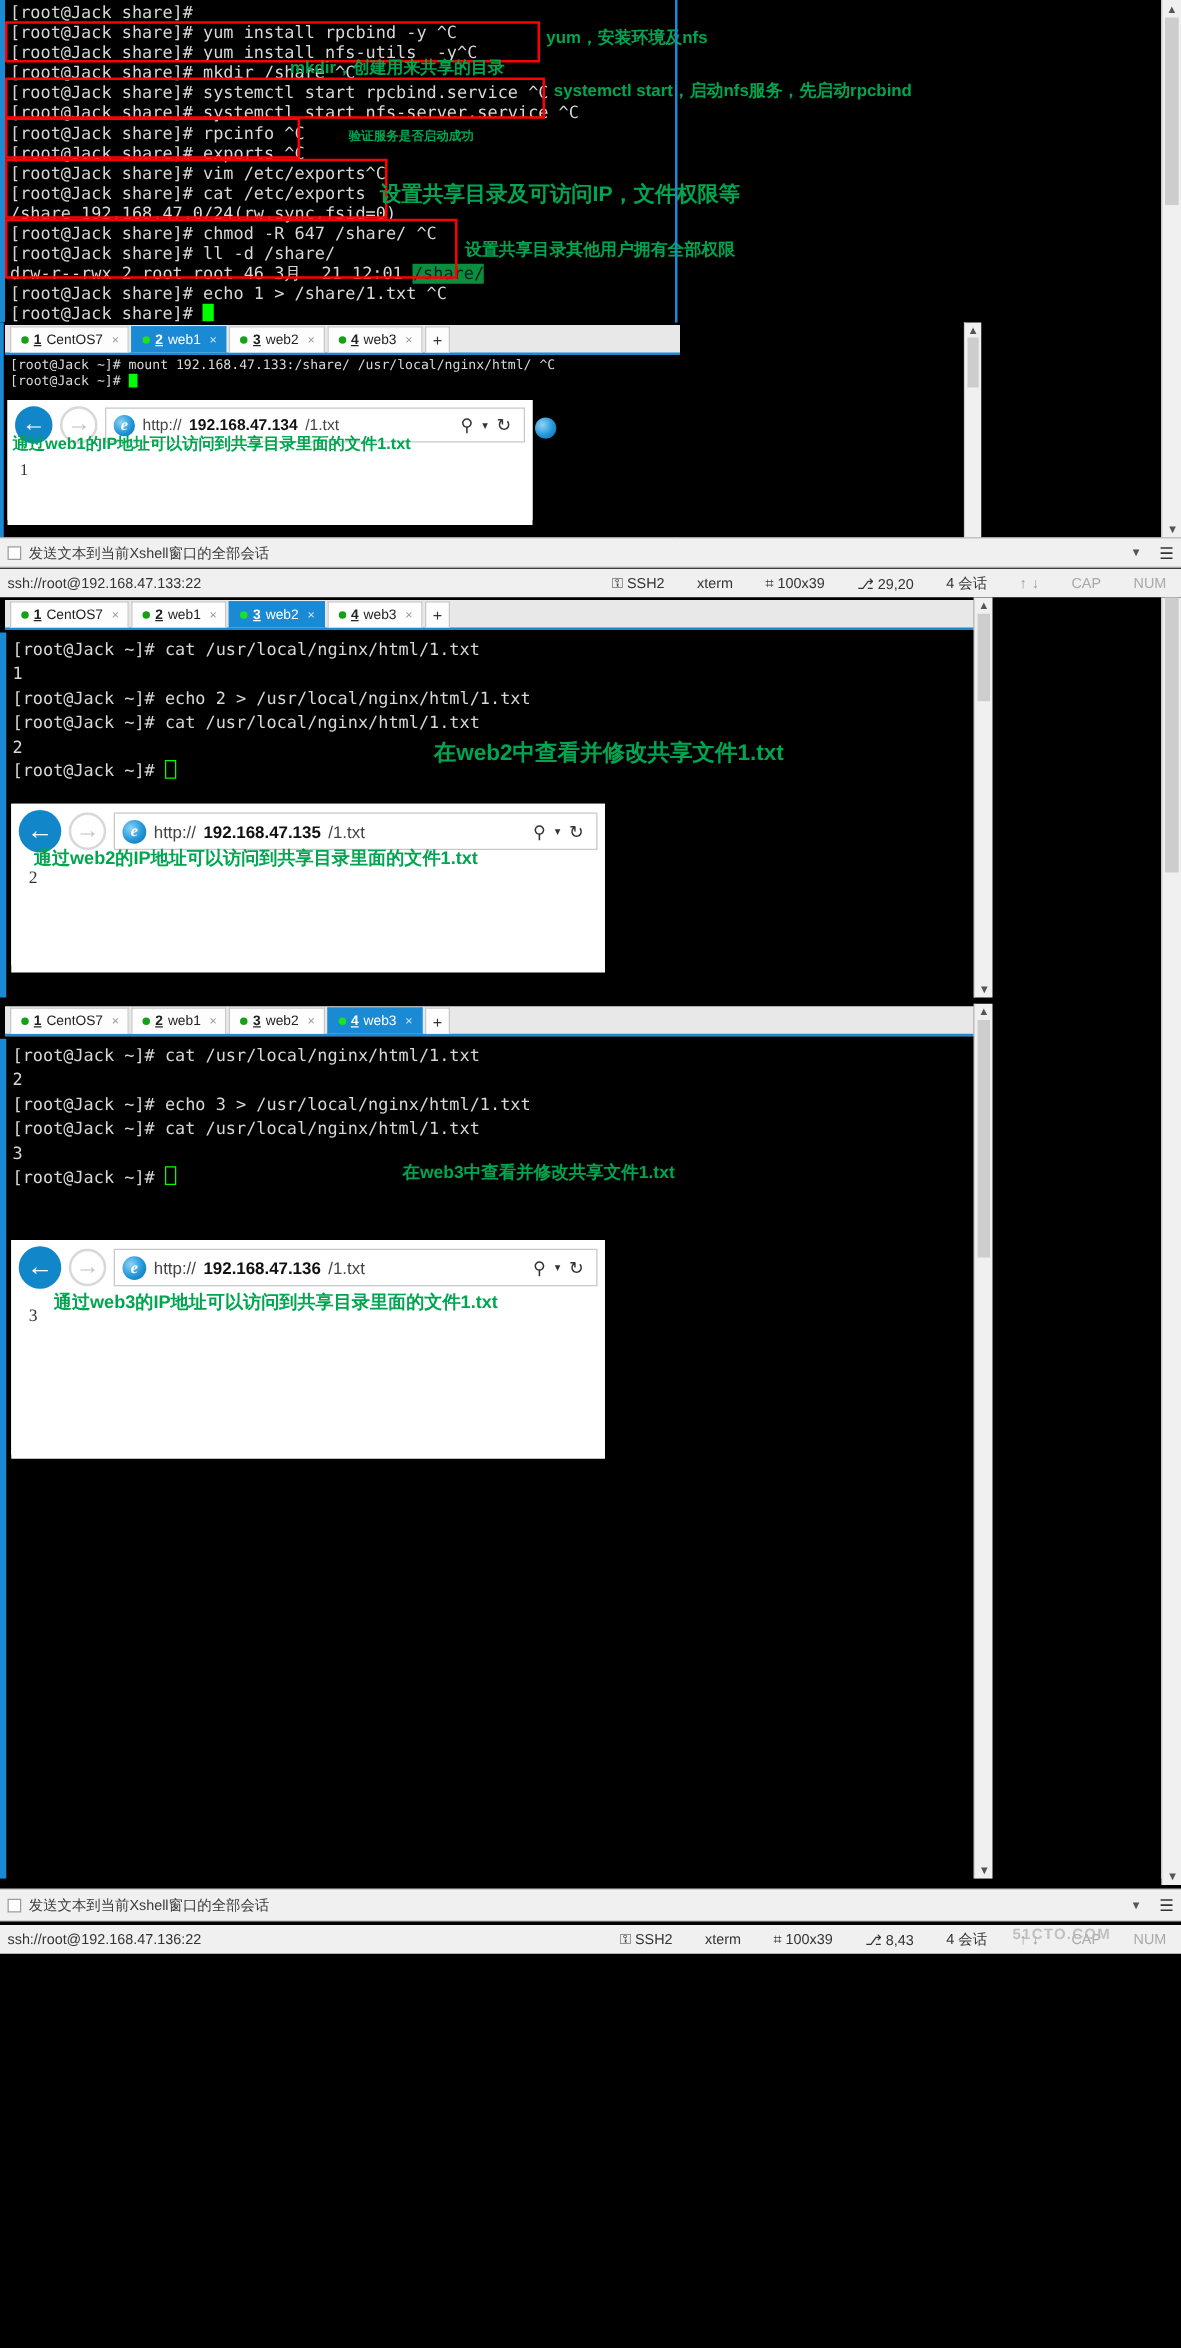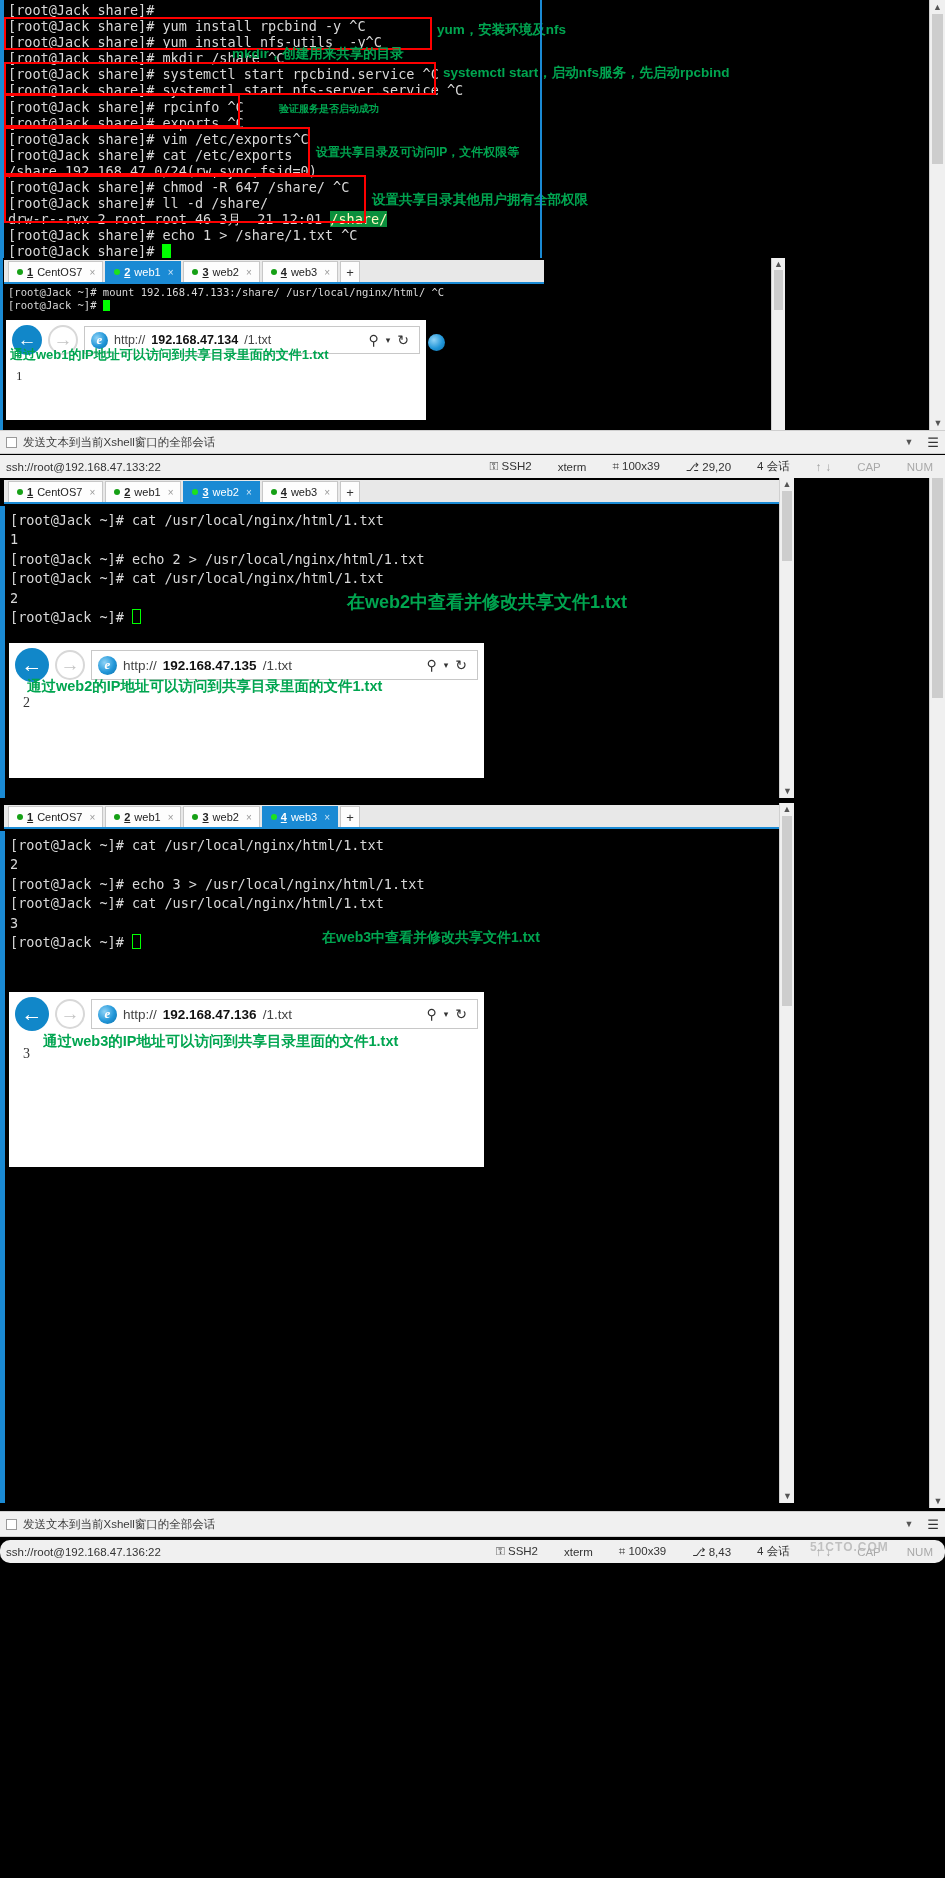--- a/index.html
+++ b/index.html
@@ -12,21 +12,21 @@
   .page { position: relative; width: 945px; height: 1878px; background: #000; }
 
   
   .term {
     font-family: "DejaVu Sans Mono", "Liberation Mono", monospace;
     color: #d8d8d8;
     background: #000;
     white-space: pre;
   }
   .caret { display:inline-block; width: 9px; height: 14px; background: #0f0; vertical-align: -2px; }
-  .hl-green-bg { background: #0a8f3c; color: #fef9c3; text-align: center; }
+  .hl-green-bg { background: #0a8f3c; color: #0f172a; text-align: center; }
 
   
   .anno {
     position: absolute;
     color: #00a550;
     font-weight: bold;
     font-family: "Liberation Sans", sans-serif;
     white-space: nowrap;
   }
   .redbox {
@@ -145,21 +145,21 @@
     <div class="redbox" style="left:4px;top:17px;width:428px;height:33px;"></div>
     <div class="redbox" style="left:4px;top:62px;width:432px;height:33px;"></div>
     <div class="redbox" style="left:4px;top:94px;width:236px;height:33px;"></div>
     <div class="redbox" style="left:4px;top:127px;width:306px;height:48px;"></div>
     <div class="redbox" style="left:4px;top:175px;width:362px;height:48px;"></div>
 
     <div class="anno" style="left:437px;top:21px;font-size:13.5px;">yum，安装环境及nfs</div>
     <div class="anno" style="left:232px;top:45px;font-size:13.5px;">mkdir，创建用来共享的目录</div>
     <div class="anno" style="left:443px;top:64px;font-size:13.5px;">systemctl start，启动nfs服务，先启动rpcbind</div>
     <div class="anno" style="left:247px;top:102px;font-size:10px;padding-left:32px;">验证服务是否启动成功</div>
-    <div class="anno" style="left:316px;top:144px;font-size:12px;">设置共享目录及可访问IP，文件权限等</div>
+    <div class="anno" style="left:304px;top:144px;font-size:17px;">设置共享目录及可访问IP，文件权限等</div>
     <div class="anno" style="left:372px;top:191px;font-size:13.5px;">设置共享目录其他用户拥有全部权限</div>
   </div>
 
   <div style="position:absolute;left:540px;top:0;width:2px;height:430px;background:#1a8ad4;"></div>
   <div class="vsb" style="position:absolute;left:771px;top:258px;width:14px;height:172px;">
     <div class="arrow" style="height:12px;line-height:12px;">▲</div>
     <div class="thumb" style="height:40px;margin:0 2px;"></div>
   </div>
 
   <div style="position:absolute;left:0;top:258px;width:560px;height:172px;background:#000;">
@@ -377,21 +377,21 @@
   </div>
 
   <div style="position:absolute;left:0;top:1503px;width:929px;height:8px;background:#000;"></div>
 
   <div class="sendbar" style="position:absolute;left:0;top:1511px;width:945px;height:26px;">
     <span class="cbox"></span>
     <span>发送文本到当前Xshell窗口的全部会话</span>
     <span class="caret-dn">▼</span>
     <span class="hamb">☰</span>
   </div>
-  <div class="statusbar" style="position:absolute;left:0;top:1540px;width:945px;border-radius:10px;">
+  <div class="statusbar" style="position:absolute;left:0;top:1540px;width:945px;">
     <span class="ssh">ssh://root@192.168.47.136:22</span>
     <span class="grp">
       <span><span>⚿</span> <span>SSH2</span></span>
       <span>xterm</span>
       <span><span>⌗</span> <span>100x39</span></span>
       <span><span>⎇</span> <span>8,43</span></span>
       <span>4 会话</span>
       <span style="display:flex;gap:4px;color:#9a9a9a;">
         <span>↑</span>
         <span>↓</span>

